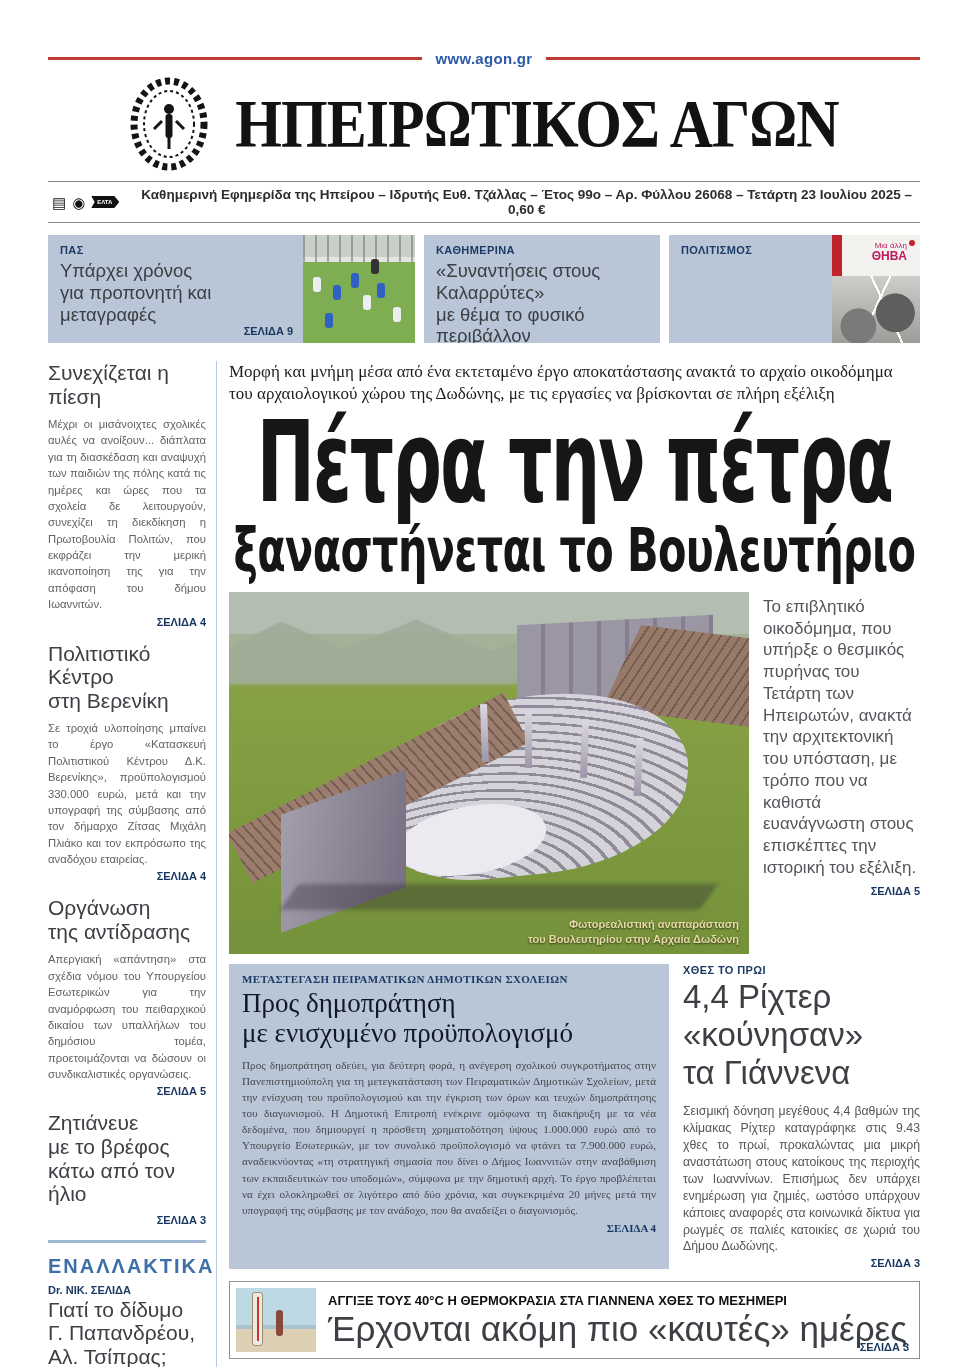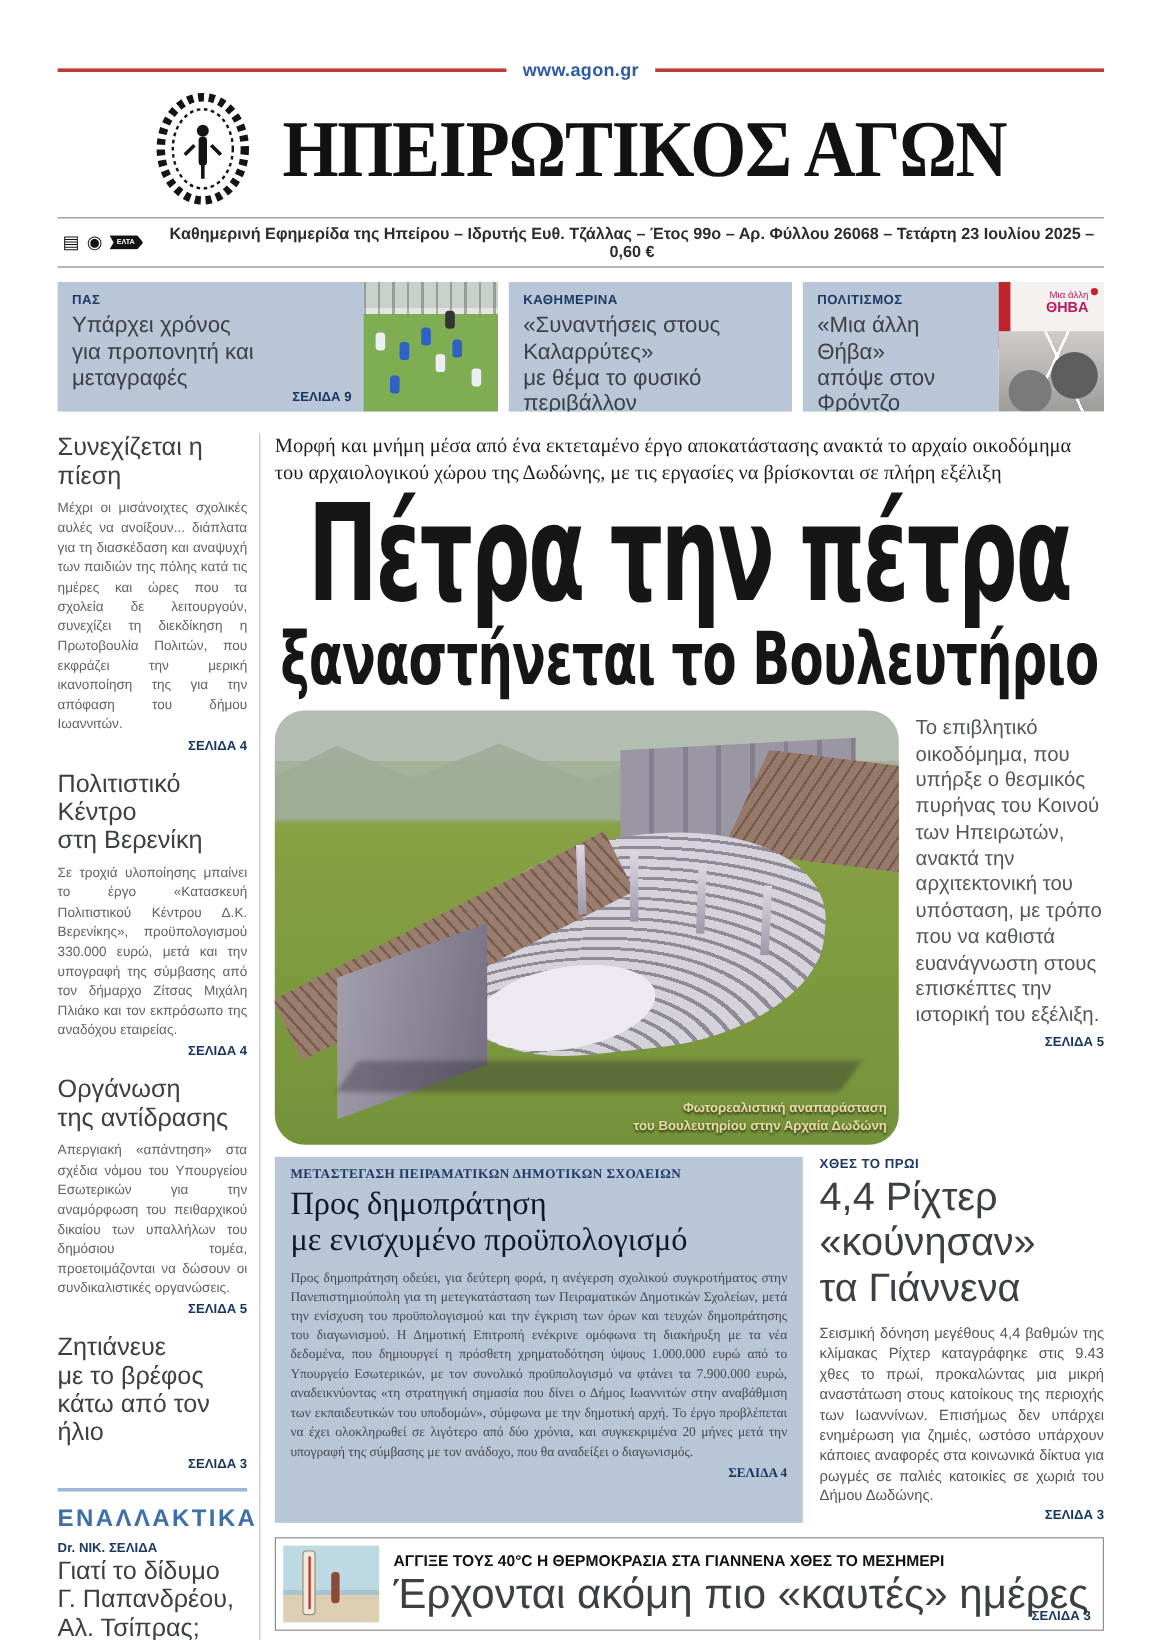--- a/index.html
+++ b/index.html
@@ -80,21 +80,21 @@
                 color:#1d1d1d; }
   .h1wrap, .h2wrap { display:flex; justify-content:center; overflow:visible; }
   .h1 { flex-shrink:0; white-space:nowrap; font-family:"DejaVu Sans", sans-serif; font-weight:700;
         font-size:112px; line-height:1.0; color:#161616; letter-spacing:-3px; transform:scaleX(.62); }
   .h2 { flex-shrink:0; white-space:nowrap; font-family:"DejaVu Sans", sans-serif; font-weight:700;
         font-size:61px; line-height:1.05; color:#161616; letter-spacing:-1px; transform:scaleX(.68); }
   .lead-row { display:flex; gap:14px; margin-top:10px; }
 
   
   .mainphoto { position:relative; width:520px; flex:0 0 520px; height:362px; overflow:hidden;
-               background:linear-gradient(#b3bdb2 0 42px, #a4b29a 42px 82px, #87a144 96px, #74923a 100%);border-radius:25px; }
+               background:linear-gradient(#b3bdb2 0 42px, #a4b29a 42px 82px, #87a144 96px, #74923a 100%); }
   .ph-mtn { position:absolute; top:0; left:0; width:100%; height:92px; background:#9fac97; opacity:.85;
             clip-path:polygon(0 60%,10% 32%,22% 62%,36% 30%,50% 64%,64% 38%,78% 60%,90% 42%,100% 55%,100% 100%,0 100%); }
   .bk-wall { position:absolute; left:288px; top:28px; width:196px; height:92px; transform:skewY(-3deg);
              background:repeating-linear-gradient(90deg, #9b96a4 0 24px, #857f90 24px 28px); }
   .roof-right { position:absolute; left:392px; top:40px; width:150px; height:88px; transform:rotate(7deg) skewX(-18deg);
              background:repeating-linear-gradient(100deg, #97796a 0 7px, #755b4d 7px 9px); }
   .roof-left { position:absolute; left:-6px; top:168px; width:310px; height:56px; transform:rotate(-27deg);
              background:repeating-linear-gradient(75deg, #9a7d6d 0 6px, #775e50 6px 8px); }
   .wall-left { position:absolute; left:52px; top:200px; width:125px; height:118px; transform:skewY(-20deg);
              background:linear-gradient(100deg, #a39eac, #767082); }
@@ -200,22 +200,20 @@
         <div class="kick">ΚΑΘΗΜΕΡΙΝΑ</div>
         <div class="thead ml">«Συναντήσεις στους Καλαρρύτες»
 με θέμα το φυσικό περιβάλλον</div>
 
       </div>
     </div>
 
     <div class="tbox tb3">
       <div class="ttxt">
         <div class="kick">ΠΟΛΙΤΙΣΜΟΣ</div>
-        <div class="thead ml">«Μια άλλη Θήβα»
-απόψε στον Φρόντζο</div>
 
       </div>
       <div class="poster">
         <div class="strip"></div>
         <div class="dot"></div>
         <div class="ptitle">
           <div class="pt1">Μια άλλη</div>
           <div class="pt2">ΘΗΒΑ</div>
         </div>
         <div class="faces"></div>
@@ -293,21 +291,21 @@
           <span class="col" style="left:296px;top:118px"></span>
           <span class="col" style="left:352px;top:128px;transform:rotate(2deg)"></span>
           <span class="col" style="left:406px;top:146px;transform:rotate(3deg)"></span>
           <span class="col" style="left:252px;top:112px;transform:rotate(-2deg)"></span>
           <div class="base-shadow"></div>
           <div class="ph-cap ml">Φωτορεαλιστική αναπαράσταση
 του Βουλευτηρίου στην Αρχαία Δωδώνη</div>
         </div>
 
         <div class="summary-col">
-          <div class="summary">Το επιβλητικό οικοδόμημα, που υπήρξε ο θεσμικός πυρήνας του Κοινού των Ηπειρωτών, ανακτά την αρχιτεκτονική του υπόσταση, με τρόπο που να καθιστά ευανάγνωστη στους επισκέπτες την ιστορική του εξέλιξη.</div>
+          <div class="summary">Το επιβλητικό οικοδόμημα, που υπήρξε ο θεσμικός πυρήνας του Τετάρτη των Ηπειρωτών, ανακτά την αρχιτεκτονική του υπόσταση, με τρόπο που να καθιστά ευανάγνωστη στους επισκέπτες την ιστορική του εξέλιξη.</div>
           <div class="pref">ΣΕΛΙΔΑ 5</div>
         </div>
       </div>
 
       <div class="bottom-row">
 
         <div class="schools">
           <div class="kick">ΜΕΤΑΣΤΕΓΑΣΗ ΠΕΙΡΑΜΑΤΙΚΩΝ ΔΗΜΟΤΙΚΩΝ ΣΧΟΛΕΙΩΝ</div>
           <div class="b-head ml">Προς δημοπράτηση
 με ενισχυμένο προϋπολογισμό</div>

